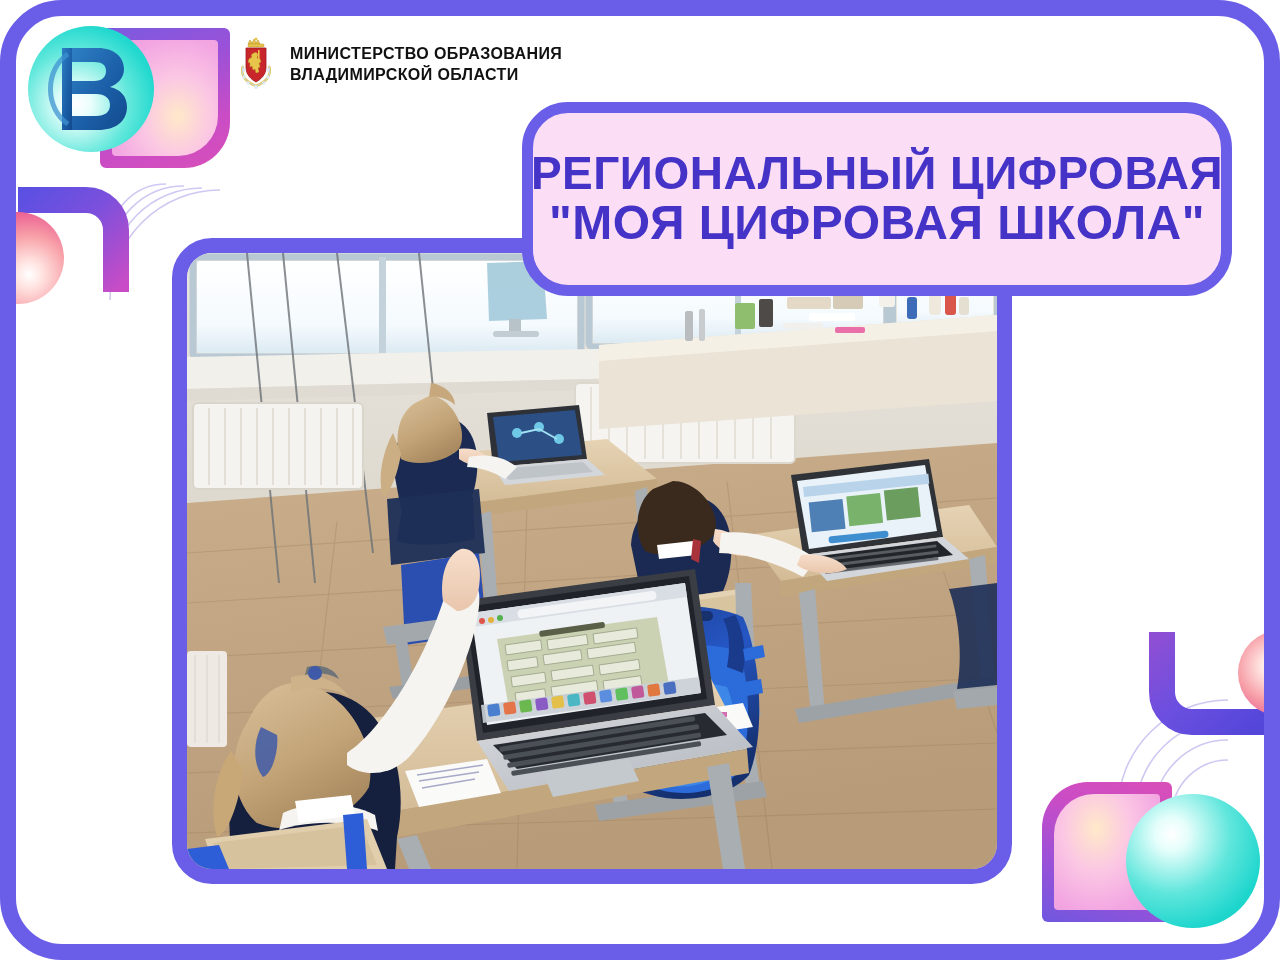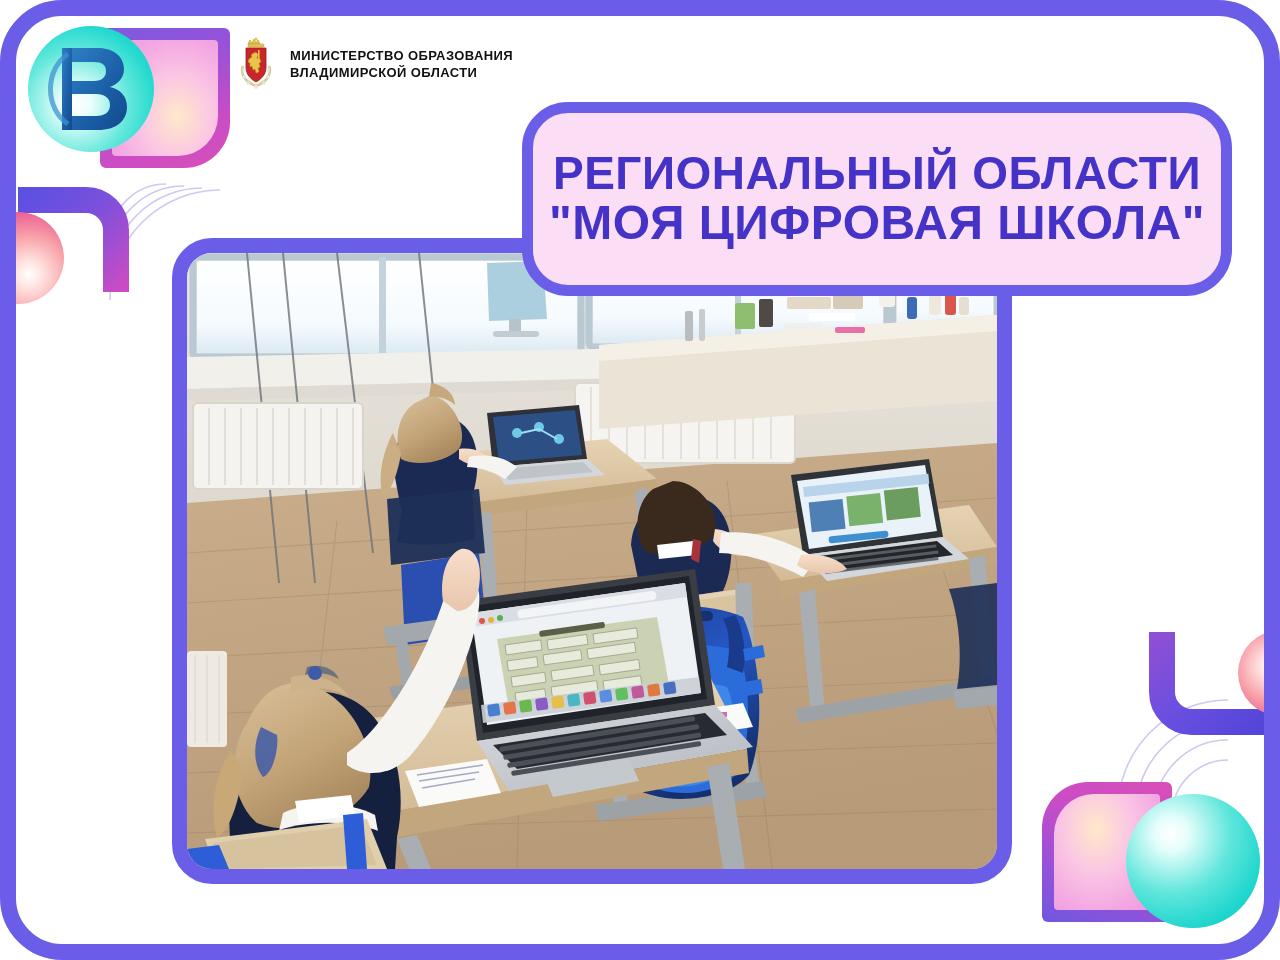--- a/index.html
+++ b/index.html
@@ -77,21 +77,21 @@
     border-radius:50%;
     background:radial-gradient(circle at 40% 42%, #FFFFFF 0%, #FFE6E2 16%, #F79FA8 48%, #E8548F 82%, #DE3A88 100%);
   }
 
   
   .ministry{
     position:absolute; left:234px; top:36px; display:flex; align-items:center; gap:12px; z-index:20;
   }
   .coat{ width:44px; height:56px; flex:0 0 auto; }
   .ministry-text{
-    font-size:13px; font-weight:bold; letter-spacing:0.4px; color:#111111;
+    font-size:16px; font-weight:bold; letter-spacing:0.4px; color:#111111;
     line-height:1.32; text-transform:uppercase; white-space:pre-line;
   }
 
   
   .banner{
     position:absolute; left:522px; top:102px; width:710px; height:194px; z-index:30;
     background:#FBDDF6;
     border:11px solid #6A5DE8;
     border-radius:46px;
     display:flex; flex-direction:column; align-items:center; justify-content:center;
@@ -208,21 +208,21 @@
       <circle cx="34" cy="41" r="1.7" fill="#DCE9F7"></circle>
       <circle cx="30" cy="47" r="1.7" fill="#DCE9F7"></circle>
       <circle cx="22" cy="51" r="1.9" fill="#DCE9F7"></circle>
     </svg>
   </span>
   <span class="ministry-text">МИНИСТЕРСТВО ОБРАЗОВАНИЯ
 ВЛАДИМИРСКОЙ ОБЛАСТИ</span>
 </div>
 
 <div class="banner">
-  <div class="banner-line banner-line-1">РЕГИОНАЛЬНЫЙ ОБЛАСТИ</div>
+  <div class="banner-line banner-line-1">РЕГИОНАЛЬНЫЙ ЦИФРОВАЯ</div>
   <div class="banner-line banner-line-2">"МОЯ ЦИФРОВАЯ ШКОЛА"</div>
 </div>
 
 <div class="photo-card">
   <div class="photo">
     <svg viewBox="0 0 810 616" preserveAspectRatio="xMidYMid slice">
       <defs>
         <linearGradient id="wallG" x1="0" y1="0" x2="0" y2="1">
           <stop offset="0%" stop-color="#E9E6DF"></stop>
           <stop offset="100%" stop-color="#DCD7CC"></stop>

